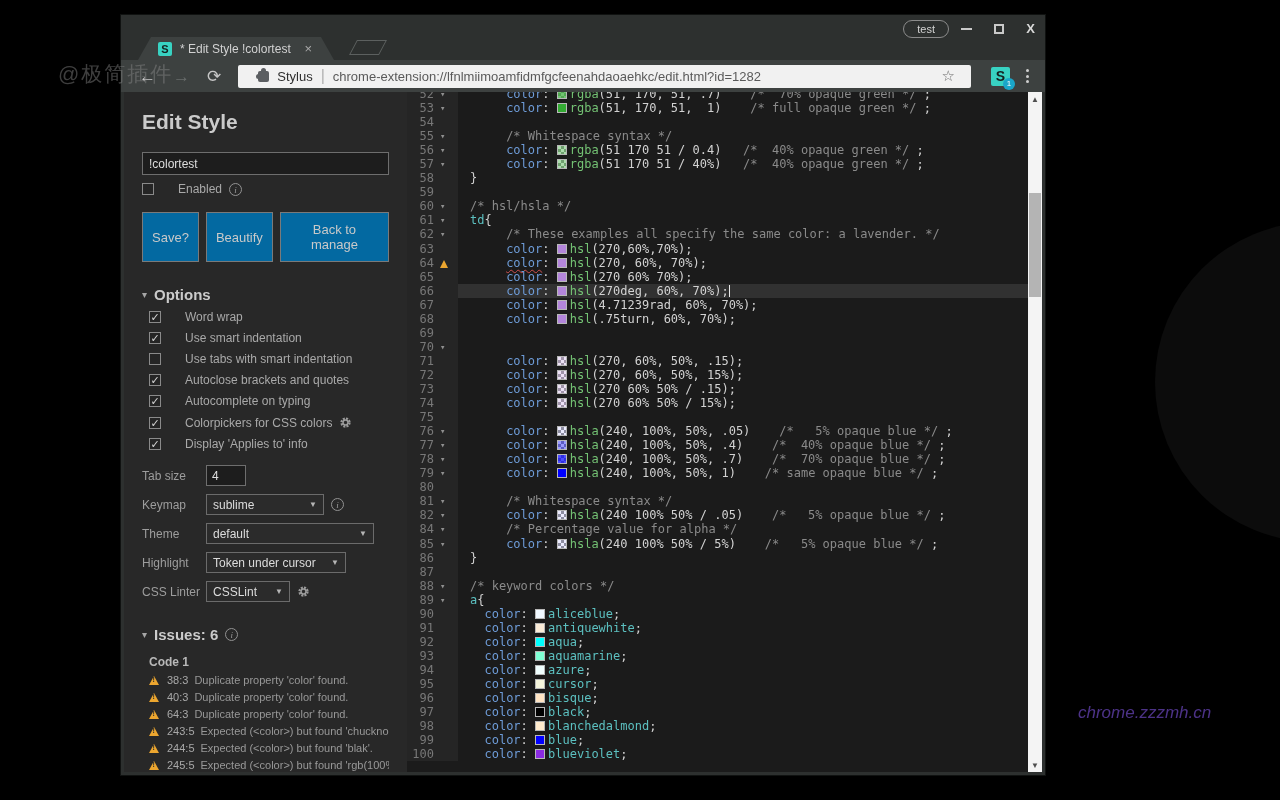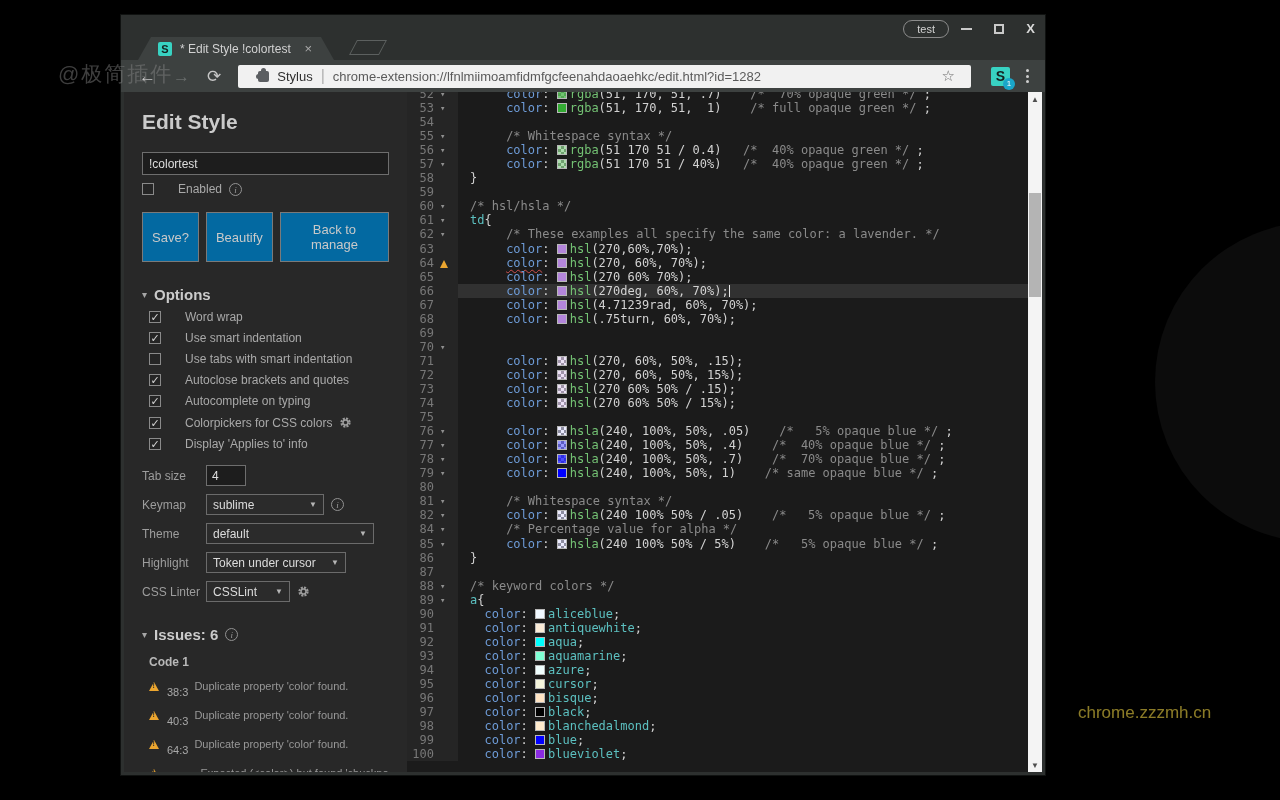--- a/index.html
+++ b/index.html
@@ -4,22 +4,22 @@
 <style>
   * { margin:0; padding:0; box-sizing:border-box; }
   html,body { width:1280px; height:800px; background:#000; overflow:hidden;
               font-family:"Liberation Sans", sans-serif; }
 
   
   .wm-circle { position:absolute; left:1155px; top:222px; width:320px; height:320px;
                border-radius:50%; background:#0c0c0c; }
   .wm-tl { position:absolute; left:58px; top:60px; font-size:21px; color:#8a8a8a;
            opacity:.45; z-index:50; letter-spacing:2px; }
-  .wm-br { position:absolute; left:1078px; top:703px; font-size:17px; color:#fde047;
-           opacity:.55; z-index:50; }
+  .wm-br { position:absolute; left:1078px; top:703px; font-size:17px; color:#8b5cf6;
+           opacity:.55; z-index:50;font-style:italic; }
 
   
   .window { position:absolute; left:121px; top:15px; width:924px; height:760px;
             background:#2d302f; z-index:10; box-shadow:0 0 0 1px #101211; }
   .topchrome { position:relative; height:45px; background:#2d302f; }
 
   .profile-chip { position:absolute; right:96px; top:5px; border:1px solid #8b8b8b;
                   border-radius:10px; color:#d2d2d2; font-size:11px; padding:2px 13px; }
   .win-controls { position:absolute; right:10px; top:4px; display:flex; align-items:center; gap:22px; height:20px;}
   .wc-min { width:11px; height:2px; background:#c9c9c9; }
@@ -90,21 +90,21 @@
           height:21px; display:flex; align-items:center; padding:0 6px; }
   .fsel .arr { color:#b5b5b5; font-size:8px; margin-left:auto; padding-left:10px; }
   .tabsize-input { width:40px; height:21px; background:#1d1d1d; border:1px solid #6e6e6e;
                    color:#dedede; font-size:12px; padding:0 5px; font-family:"Liberation Sans",sans-serif; }
   .issue-group { color:#b8b8b8; font-size:12px; font-weight:bold; margin:12px 0 2px 7px; }
   .issue { display:flex; align-items:center; margin-top:5px; padding-left:7px; white-space:nowrap; overflow:hidden; }
   .wtri { width:0; height:0; border-left:5px solid transparent; border-right:5px solid transparent;
           border-bottom:9px solid #eca62f; position:relative; flex:none; }
   .wtri::after { content:"!"; position:absolute; left:-1.5px; top:0.5px; font-size:7px;
                  font-weight:bold; color:#2b2b2b; }
-  .issue-loc { color:#a8a8a8; font-size:11px; margin:12px 6px 0 8px; flex:none; }
+  .issue-loc { color:#a8a8a8; font-size:11px; margin:0 6px 0 8px; flex:none; }
   .issue-msg { color:#989898; font-size:11px; overflow:hidden; white-space:nowrap; }
 
   
   .editor { flex:1; position:relative; background:#1b1b1b; min-width:0; }
   .code-viewport { position:absolute; left:0; top:0; right:14px; bottom:0; overflow:hidden; }
   .code-inner { position:absolute; left:0; right:0; top:-5px; }
   .cm-line { display:flex; height:14.05px; line-height:14.05px;
              font-family:"DejaVu Sans Mono",monospace; font-size:12px; }
   .ln { width:30px; flex:none; text-align:right; color:#787878; background:#252525; padding-right:3px; }
   .mk { width:21px; flex:none; background:#252525; color:#8f8f8f; font-size:9px;

